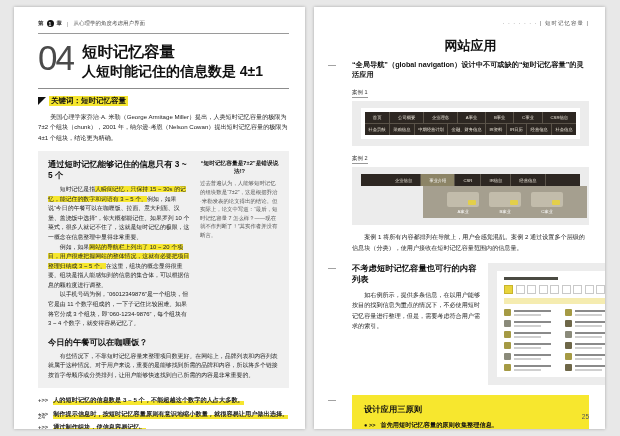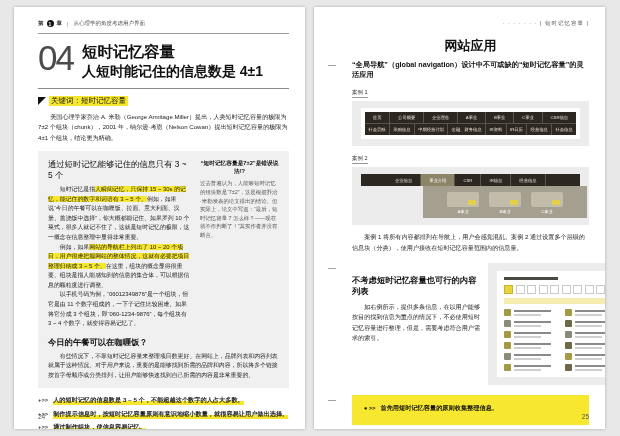--- a/index.html
+++ b/index.html
@@ -18,28 +18,28 @@
   .chap-title{color:#555;}
   .rule{border:0;border-top:1px solid #9a9a9a;margin:6px 0 0;}
   .title-block{display:flex;align-items:flex-start;gap:9px;margin-top:7px;}
   .big-num{font-size:35px;line-height:0.95;color:#4a4a4a;letter-spacing:-2px;}
   .title-texts{padding-top:2px;}
   .title-main{font-size:15.5px;font-weight:bold;color:#101010;line-height:1.15;}
   .title-sub{font-size:14px;font-weight:bold;color:#101010;margin-top:2px;}
   .rule2{border:0;border-top:1px solid #8c8c8c;margin:7px 0 0;}
   .keyword-line{display:flex;align-items:flex-start;gap:3px;margin-top:7px;}
   .kw-flag{width:0;height:0;border-top:8px solid #111;border-right:8px solid transparent;margin-top:1px;}
-  .kw-text{font-size:7.5px;font-weight:normal;background:#f6e62e;padding:0 2px;color:#111;}
+  .kw-text{font-size:7.5px;font-weight:bold;background:#f6e62e;padding:0 2px;color:#111;}
   .intro{font-size:6.1px;line-height:1.72;color:#222;text-indent:2em;margin-top:6px;}
   mark{background:#f6e62e;color:inherit;padding:0;}
   .graybox{background:#f0f0f0;margin-top:8px;padding:8px 10px 7px;}
   .gb-cols{display:flex;gap:10px;}
   .gb-main{flex:1.8;min-width:0;}
   .gb-note{flex:1;min-width:0;}
-  .gb-h{font-size:8.3px;font-weight:normal;color:#111;margin:0 0 4px;}
+  .gb-h{font-size:8.3px;font-weight:bold;color:#111;margin:0 0 4px;}
   .gb-p{font-size:5.9px;line-height:1.62;color:#222;text-indent:2em;margin:0;}
   .note-title{font-size:5.7px;font-weight:bold;color:#111;text-align:center;margin:1px 0 3px;}
   .note-body{font-size:5.4px;line-height:1.6;color:#555;}
   .gb-sub-h{font-size:8.3px;font-weight:bold;color:#111;margin:8px 0 4px;}
   .gb-sub-p{font-size:5.9px;line-height:1.66;color:#222;text-indent:2em;margin:0;}
   .takeaways{margin-top:8px;}
   .tk{display:flex;gap:5px;align-items:baseline;margin-bottom:4.5px;}
   .tk-mk{font-size:5.8px;font-weight:bold;color:#444;flex:0 0 auto;}
   .tk-tx{font-size:6.2px;font-weight:bold;color:#222;background:linear-gradient(transparent 58%,#f6e62e 58%);}
   .pagenum-l{position:absolute;left:24px;bottom:9px;font-size:6.5px;color:#555;}
@@ -63,21 +63,21 @@
   .nav2 .nav-item{flex:0 0 auto;padding:3.5px 8px;border-right:1px solid #5a5349;}
   .nav2 .active{background:#8c8466;color:#fff;}
   .dropdown{width:152px;margin-left:62px;background:#a59f8f;display:flex;justify-content:center;gap:10px;padding:6px 6px 4px;}
   .dd-item{width:32px;}
   .dd-icon{height:15px;background:#c2bcab;border-radius:2px;position:relative;}
   .dd-icon::after{content:"";position:absolute;right:3px;bottom:2px;width:8px;height:5px;background:#e3cf4a;border-radius:1px;}
   .dd-label{font-size:4.2px;color:#fff;text-align:center;margin-top:2px;}
   .caption{font-size:6.1px;line-height:1.7;color:#222;text-indent:2em;margin:7px 0 0 24px;}
   .sec2{display:flex;margin-top:10px;}
   .sec2-text{flex:0 0 128px;}
-  .sec2-h{font-size:8.3px;font-weight:bold;color:#111;line-height:1.35;margin:12px 0 5px;}
+  .sec2-h{font-size:8.3px;font-weight:bold;color:#111;line-height:1.35;margin:0 0 5px;}
   .sec2-p{font-size:6.1px;line-height:1.68;color:#222;text-indent:2em;margin:0;}
   .fig-list{flex:0 0 auto;width:146px;background:#ececec;margin-left:8px;padding:8px 9px;box-sizing:border-box;}
   .lc{background:#fff;padding:6px 7px;}
   .lc-title-bar{width:54px;height:3.5px;background:#4a4a42;}
   .lc-index{display:flex;gap:2.5px;margin-top:5px;}
   .lc-key{width:7px;height:7px;border:0.5px solid #c9c9c9;background:#fff;}
   .lc-key.on{background:#e8d43c;border-color:#c8b42c;}
   .lc-strip{height:6px;background:#f5ecb0;margin:4px 0 5px;}
   .lc-grid{display:grid;grid-template-columns:1fr 1fr;column-gap:8px;row-gap:4px;}
   .lc-item{display:flex;gap:3px;align-items:center;}
@@ -340,20 +340,21 @@
                   </div>
                 </div>
             </div>
           </div>
         </div>
       </div>
 
       <div class="prin-row">
         <div class="gutter">—</div>
         <div class="prin">
+          <h4 class="prin-title">设计应用三原则</h4>
           <div class="prin-item">
             <span class="prin-mk">● &gt;&gt;</span>
             <span class="prin-tx">首先用短时记忆容量的原则收集整理信息。</span>
           </div>
 
         </div>
       </div>
 
       <div class="pagenum-r">25</div>
     </div>

